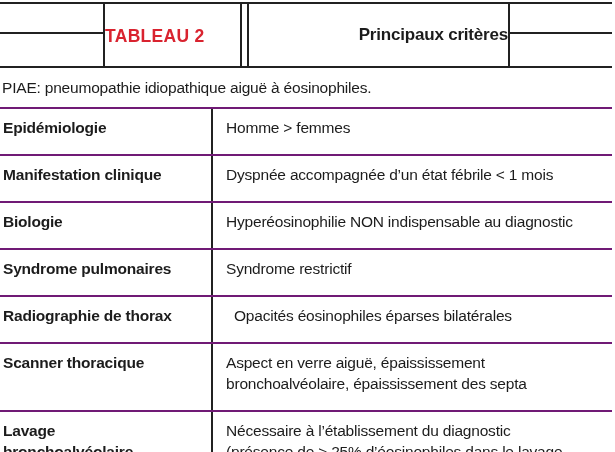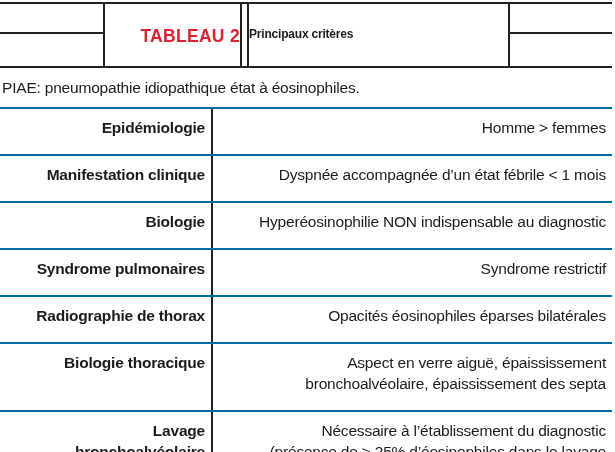--- a/index.html
+++ b/index.html
@@ -38,33 +38,33 @@
   .v1 { left: 103px; }
   .v2 { left: 240px; }
   .v3 { left: 247px; }
   .v4 { left: 508px; }
   .header .vline { height: 64px; bottom: auto; }
 
   .badge-cell {
     position: absolute;
     left: 105px; top: 2px;
     width: 135px; height: 68px;
-    display: flex; align-items: center; justify-content: flex-end;
+    display: flex; align-items: center; justify-content: flex-start;
     font-weight: bold;
     font-size: 17.5px;
     letter-spacing: 0.3px;
   }
   .title-cell {
     position: absolute;
     left: 249px; top: 2px;
     width: 259px; height: 64px;
     display: flex; flex-direction: column;
-    align-items: flex-start; justify-content: center;
+    align-items: flex-end; justify-content: center;
     font-weight: bold;
-    font-size: 12px;
+    font-size: 17px;
     line-height: 21px;
     text-align: center;
     letter-spacing: -0.2px;
   }
 
   
   .footnote {
     position: absolute;
     top: 68px; left: 0;
     width: 612px; height: 39px;
@@ -76,23 +76,22 @@
   }
 
   
   .tbl {
     position: absolute;
     top: 107px; left: 0;
     width: 612px;
   }
   .row {
     display: flex;
-    border-top: 2px solid #0369a1;
+    border-top: 2px solid #701a75;
     box-sizing: border-box;
-    text-align: right;
   }
   .row:last-child { border-bottom: 2px solid #212121; }
   .cell-label {
     width: 213px;
     box-sizing: border-box;
     border-right: 2px solid #212121;
     padding: 8px 6px 4px 3px;
     font-weight: bold;
     font-size: 15.5px;
     line-height: 21px;
@@ -133,21 +132,21 @@
 
     <div class="badge-cell">
       <span id="badge-text" style="color: rgb(217, 35, 47);">TABLEAU 2</span>
     </div>
 
     <div class="title-cell">
       <span>Principaux critères</span>
     </div>
   </div>
 
-  <div class="footnote">PIAE: pneumopathie idiopathique état à éosinophiles.</div>
+  <div class="footnote">PIAE: pneumopathie idiopathique aiguë à éosinophiles.</div>
 
   <div class="tbl">
     <div class="row r1">
       <div class="cell-label">Epidémiologie</div>
       <div class="cell-value">Homme &gt; femmes</div>
     </div>
     <div class="row r2">
       <div class="cell-label">Manifestation clinique</div>
       <div class="cell-value">Dyspnée accompagnée d’un état fébrile &lt; 1 mois</div>
     </div>
@@ -157,21 +156,21 @@
     </div>
     <div class="row r4">
       <div class="cell-label">Syndrome pulmonaires</div>
       <div class="cell-value">Syndrome restrictif</div>
     </div>
     <div class="row r5">
       <div class="cell-label">Radiographie de thorax</div>
       <div class="cell-value">Opacités éosinophiles éparses bilatérales</div>
     </div>
     <div class="row r6">
-      <div class="cell-label">Biologie thoracique</div>
+      <div class="cell-label">Scanner thoracique</div>
       <div class="cell-value">Aspect en verre aiguë, épaississement
 bronchoalvéolaire, épaississement des septa</div>
     </div>
     <div class="row r7">
       <div class="cell-label">Lavage
 bronchoalvéolaire</div>
       <div class="cell-value">Nécessaire à l’établissement du diagnostic
 (présence de &gt; 25% d’éosinophiles dans le lavage
 bronchoalvéolaire)</div>
     </div>

